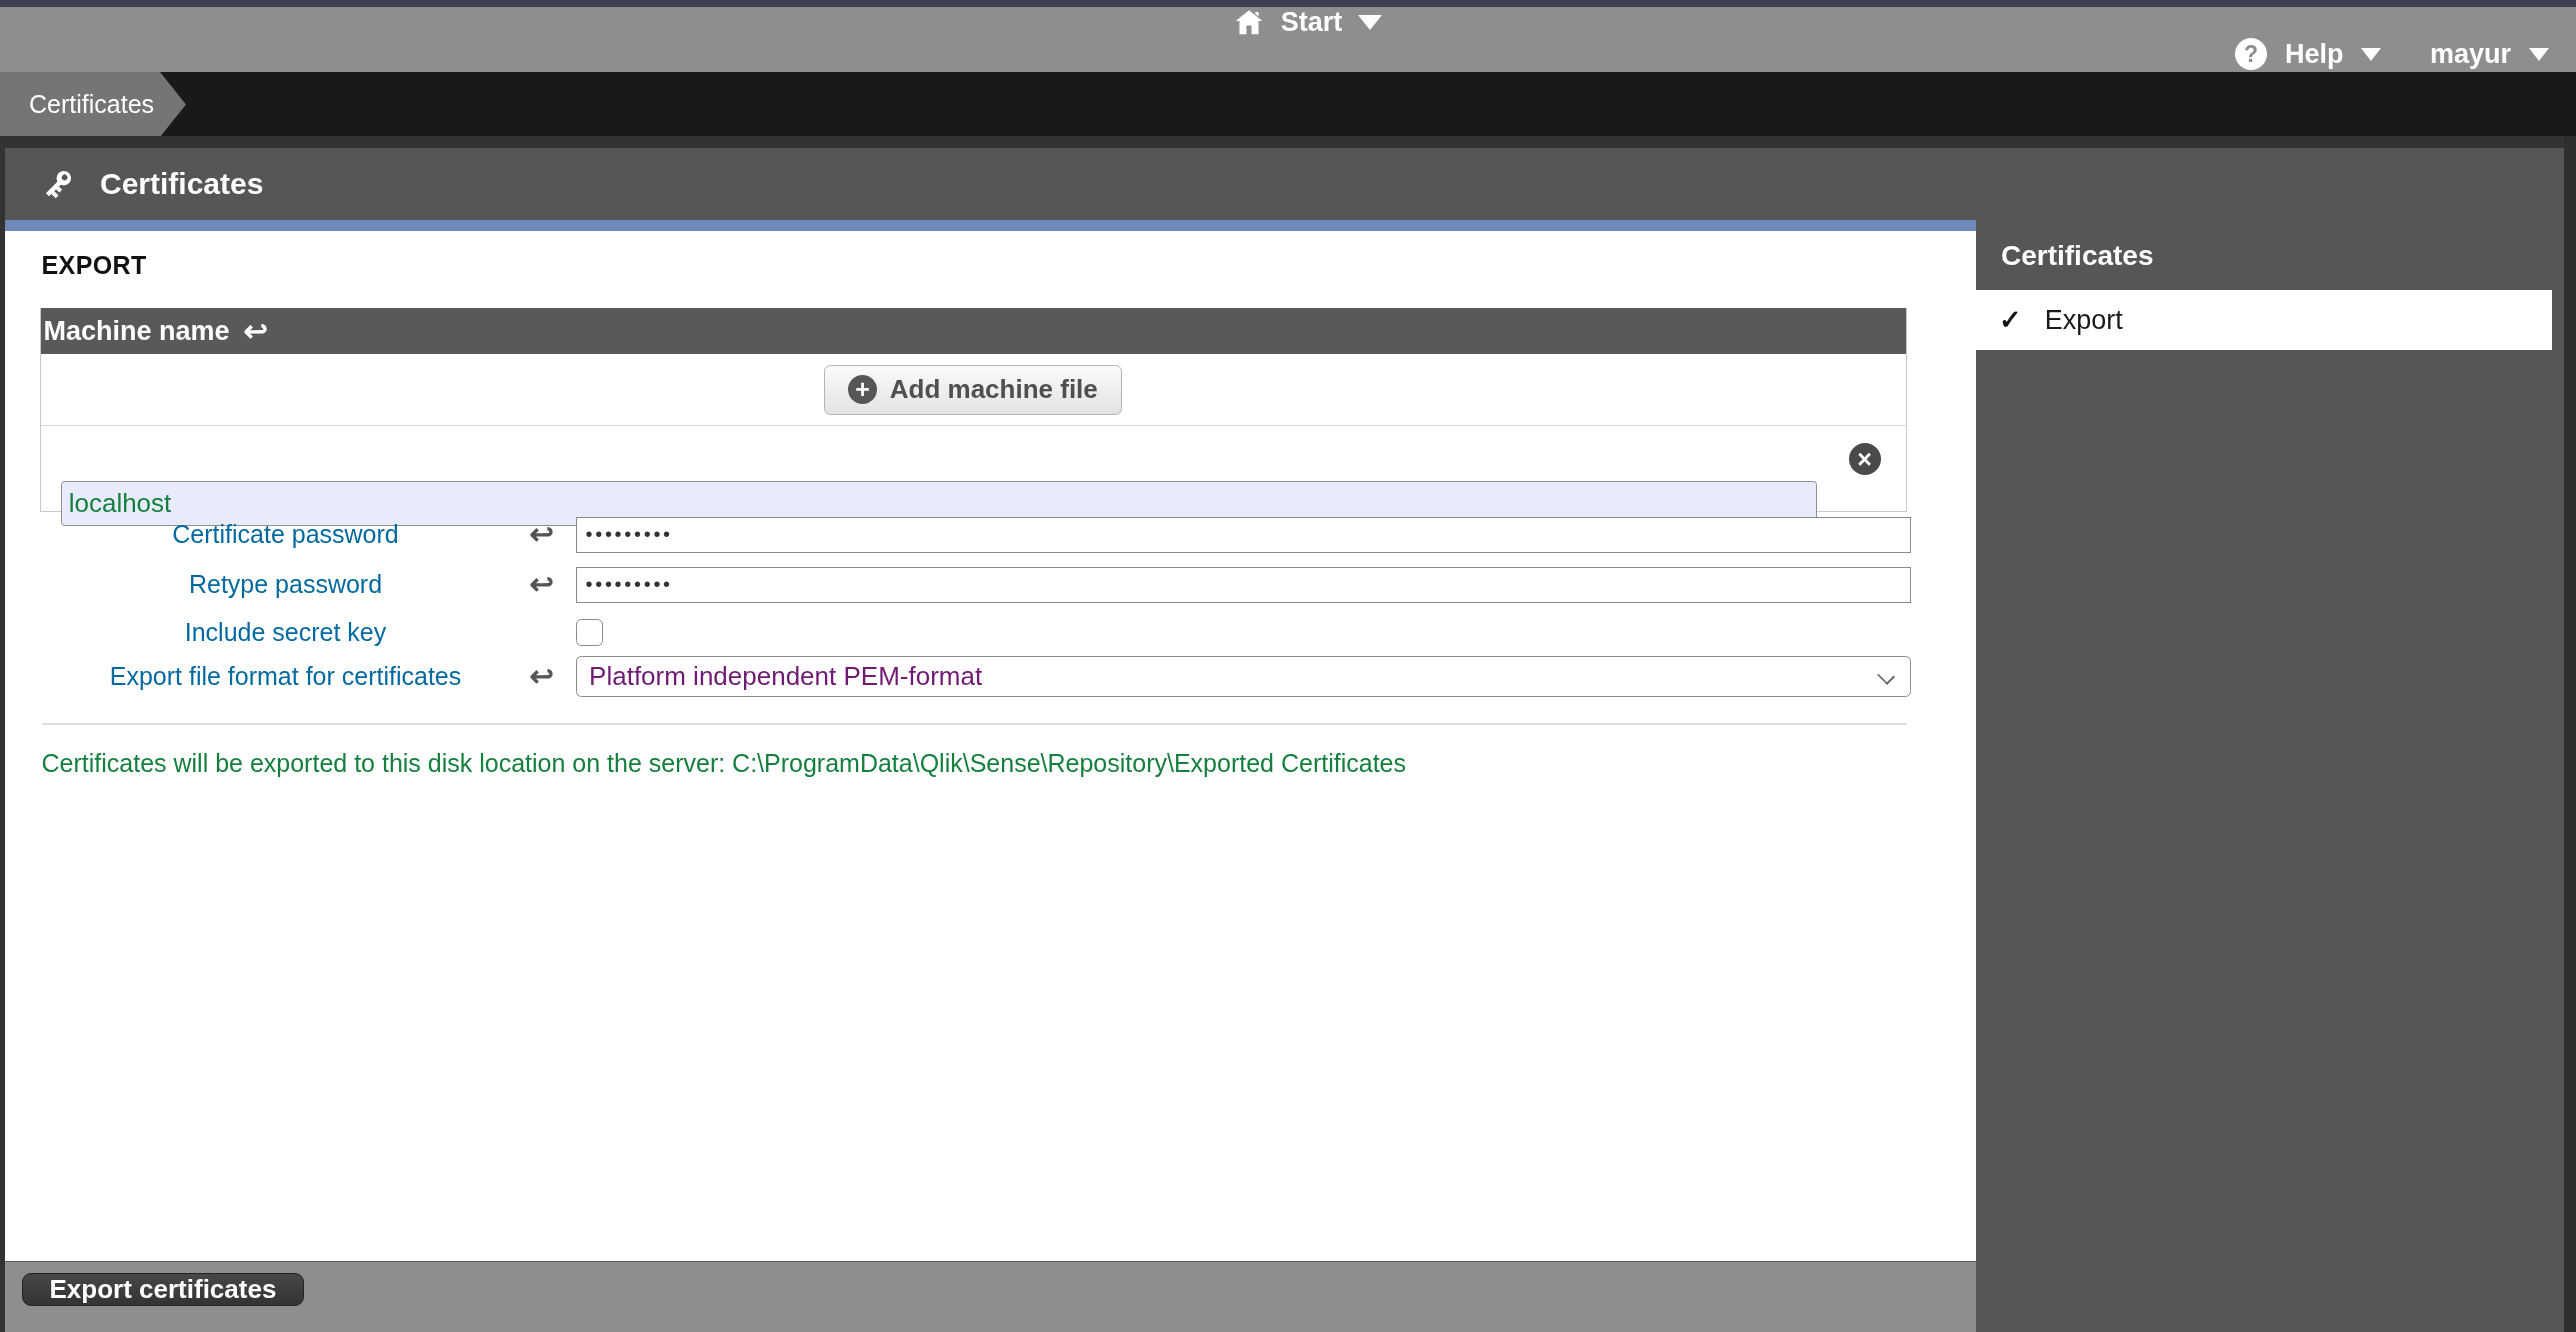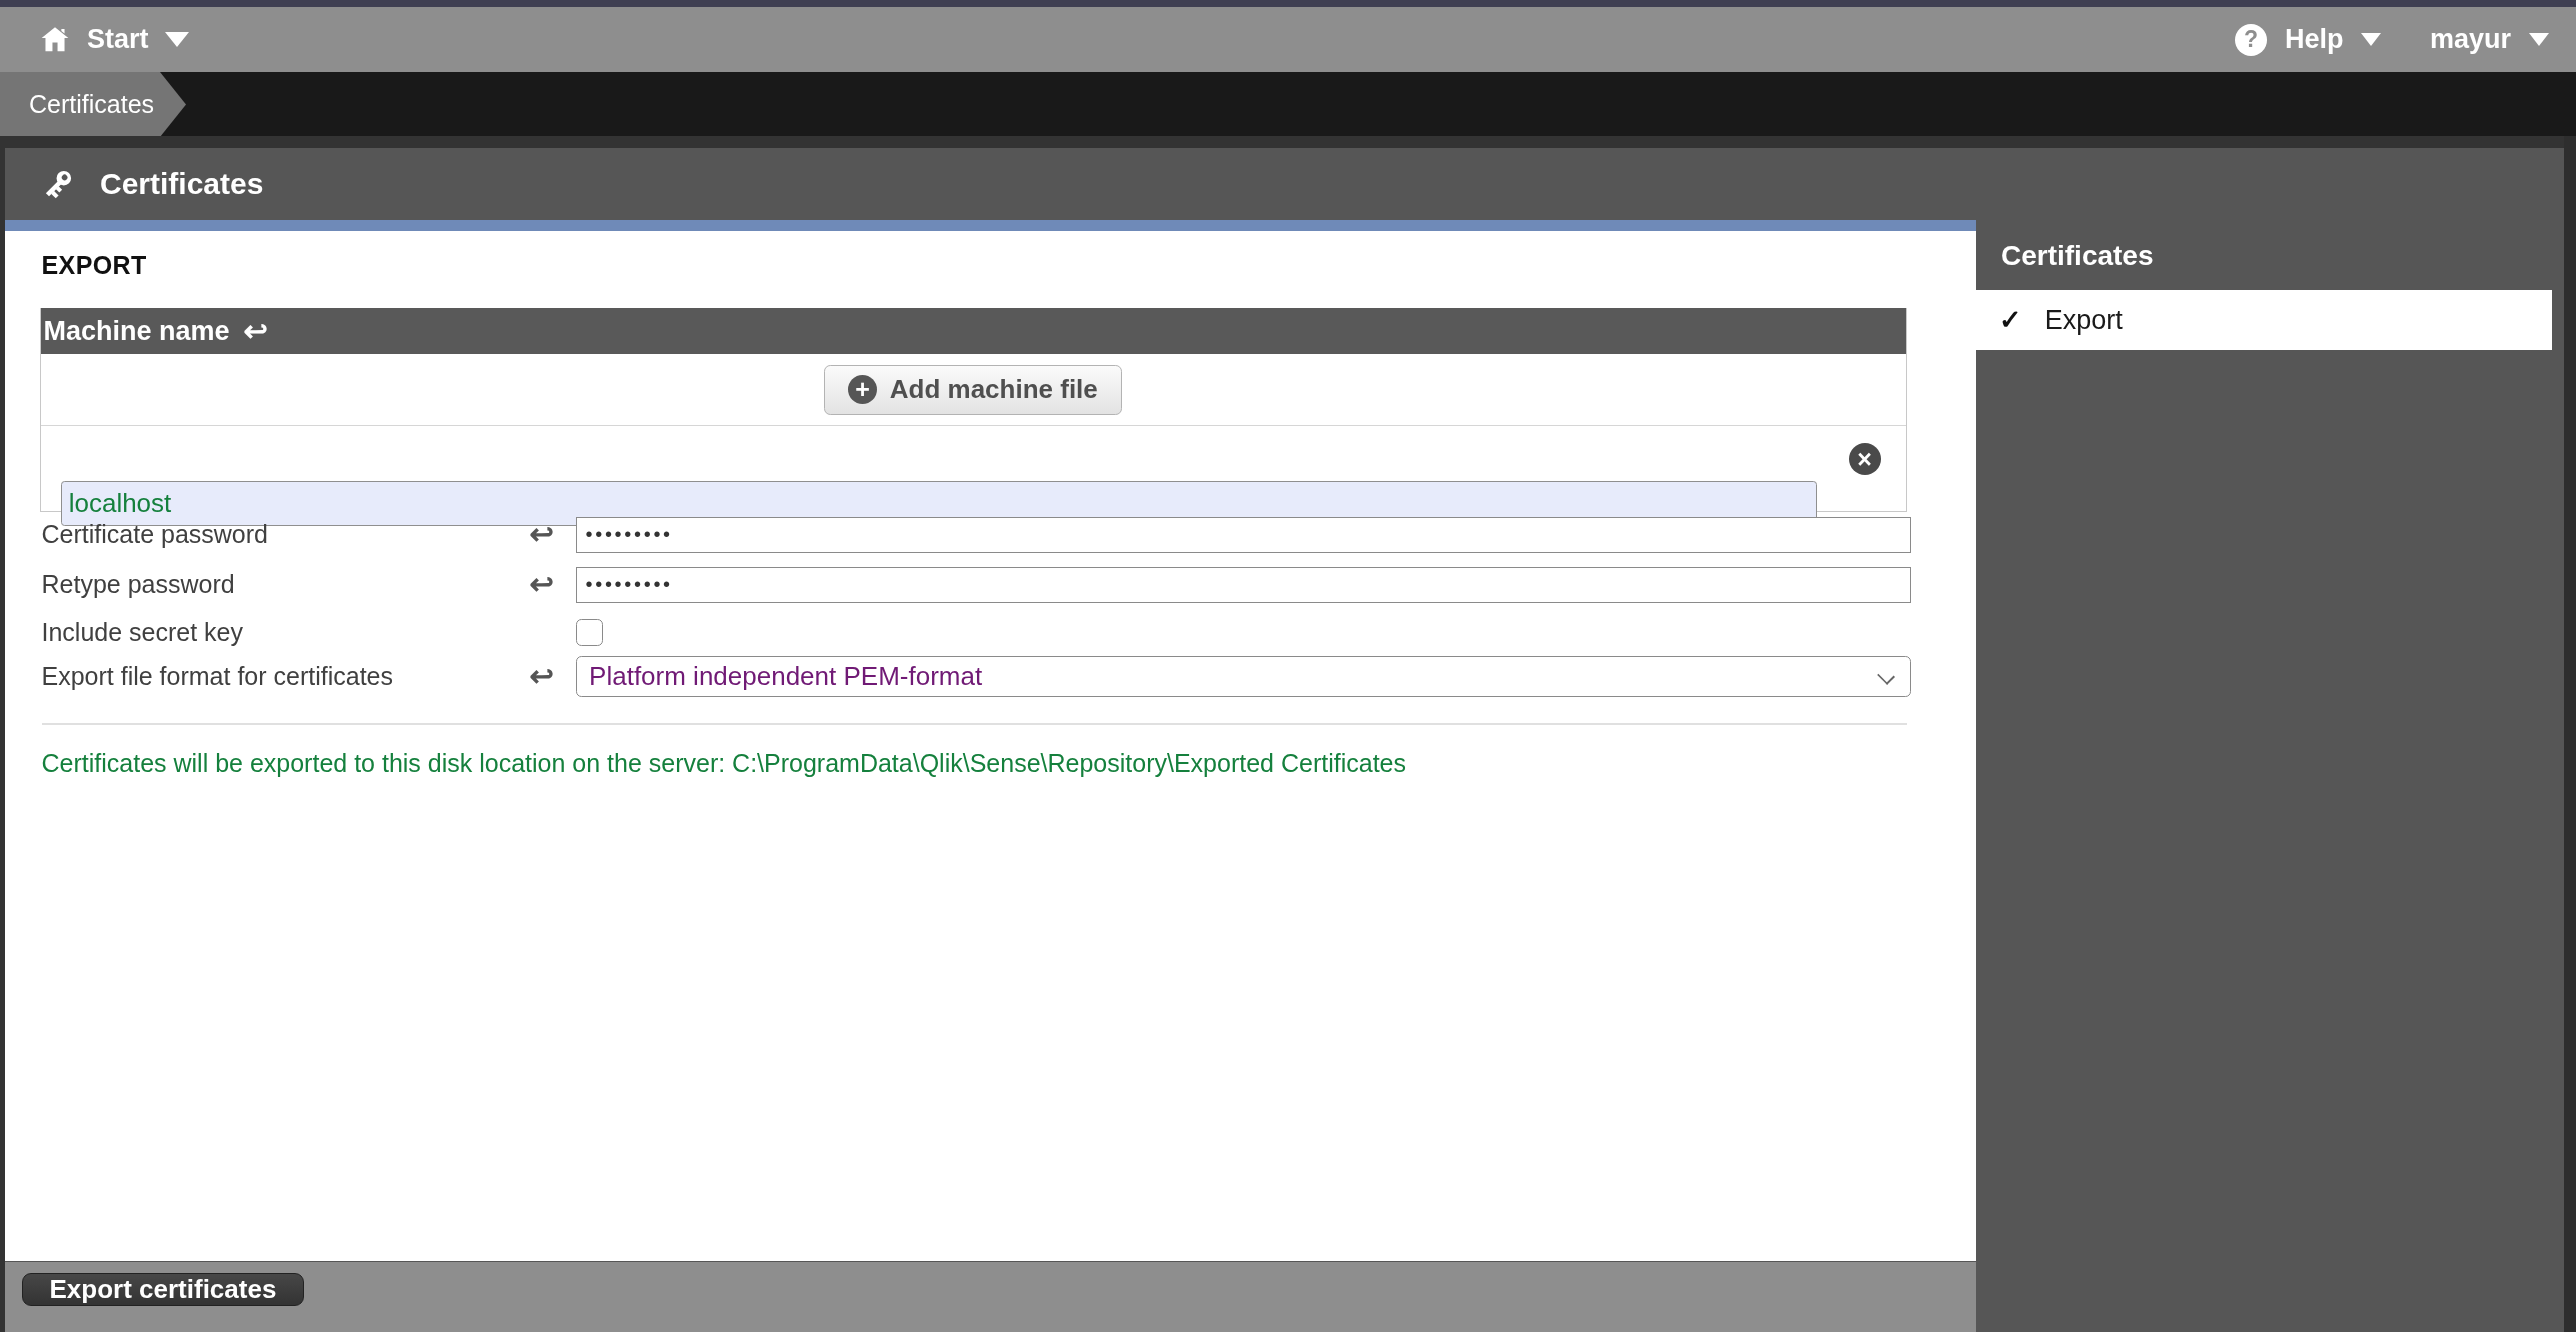--- a/index.html
+++ b/index.html
@@ -3,21 +3,21 @@
 <meta charset="utf-8">
 <style>
   * { margin:0; padding:0; box-sizing:border-box; }
   html,body { background:#666; }
   body { font-family:"Liberation Sans", sans-serif; }
   .page { position:relative; width:2576px; height:1332px; overflow:hidden; background:#565656; }
 
   
   .top-strip   { position:absolute; left:0; top:0; width:2576px; height:7.2px; background:#3f3f52; }
   .topbar      { position:absolute; left:0; top:7.2px; width:2576px; height:65px; background:#8e8e8e;
-                 display:flex; align-items:center; color:#fff; }
+                 display:flex; align-items:center; color:#fff;flex-direction:column; }
   .topbar-left { display:flex; align-items:center; gap:16px; padding-left:39px; }
   .topbar-right{ margin-left:auto; display:flex; align-items:center; gap:18px; padding-right:27px; }
   .tb-label    { font-size:27px; font-weight:700; color:#fff; }
   .caret       { width:0; height:0; border-left:12.6px solid transparent; border-right:12.6px solid transparent;
                  border-top:15.2px solid #fff; display:inline-block; }
   .caret.small { border-left-width:10.8px; border-right-width:10.8px; border-top-width:13.4px; }
   .help-circle { width:32px; height:32px; border-radius:50%; background:#fff; color:#8e8e8e;
                  font-size:23px; font-weight:800; display:flex; align-items:center; justify-content:center; }
 
   .crumbbar { position:absolute; left:0; top:72px; width:2576px; height:65px; background:#191919; }
@@ -53,21 +53,21 @@
                  display:flex; align-items:center; justify-content:center; font-size:25px; font-weight:700; line-height:1; }
   .t-inputrow { height:66px; position:relative; }
   .machine-input { position:absolute; left:20px; top:10.8px; width:1756px; height:45px;
                    background:#e7ebfb; border:1.8px solid #8f8f8f; border-radius:3.6px;
                    font-family:"Liberation Sans", sans-serif; font-size:26px; color:#15803d; padding:0 7.2px; outline:none;margin-top:44px; }
   .x-circle { position:absolute; left:1808px; top:17px; width:32px; height:32px; border-radius:50%;
               background:#4a4a4a; color:#fff; display:flex; align-items:center; justify-content:center;
               font-size:25px; font-weight:700; line-height:1; cursor:pointer; }
 
   .form-row { position:absolute; left:37px; width:1869px; display:flex; align-items:center; }
-  .form-row .f-label { font-size:25px; color:#404040; width:488px; flex:none; }
+  .form-row .f-label { font-size:25px; color:#0369a1; width:488px; flex:none;text-align:center; }
   .form-row .arrow-slot { width:46px; flex:none; }
   .text-input { width:1336px; height:36px; border:1.8px solid #8a8a8a; background:#fff;
                 font-family:"Liberation Sans", sans-serif; font-size:20px; letter-spacing:2.7px;
                 color:#333; padding:0 9px; outline:none; }
   .checkbox { appearance:none; -webkit-appearance:none; width:27px; height:27px;
               border:1.8px solid #8a8a8a; border-radius:5.4px; background:#fff; cursor:pointer; }
   .select-box { position:relative; width:1336px; height:41px; border:1.8px solid #8a8a8a; border-radius:5.4px;
                 background:#fff; display:flex; align-items:center; padding:0 12.6px; cursor:pointer; }
   .select-box .sel-value { font-size:26px; color:#701a75; }
   .chev-down { position:absolute; right:16px; top:11.7px; width:14.3px; height:14.3px;

